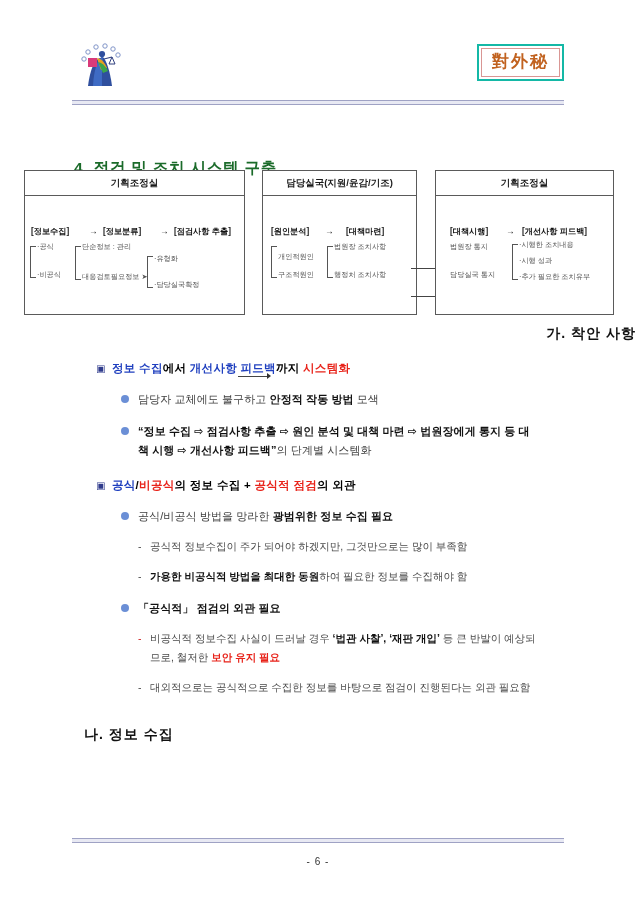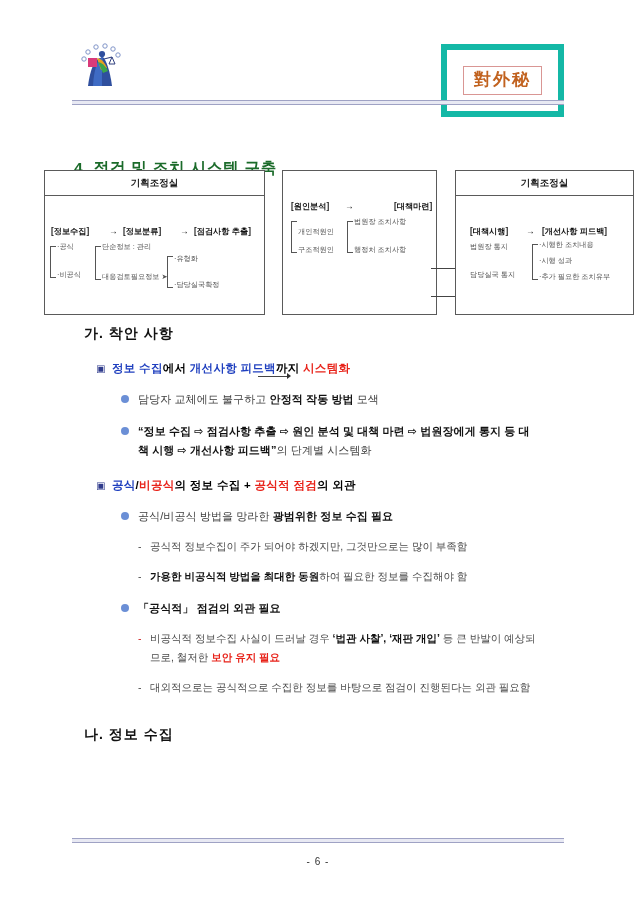--- a/index.html
+++ b/index.html
@@ -33,22 +33,22 @@
     top: 0;
     width: 62px;
     height: 52px;
   }
   .logo svg { display: block; }
 
   .stamp {
     position: absolute;
     right: 0;
     top: 4px;
-    border: 6px solid #14b8a6;
-    padding: 16px;
+    border: 2px solid #14b8a6;
+    padding: 2px;
     background: #ffffff;
   }
   .stamp-inner {
     border: 1px solid #d99694;
     padding: 3px 10px 5px 10px;
     font-family: "DejaVu Serif", "Liberation Serif", serif;
     font-size: 17px;
     font-weight: bold;
     letter-spacing: 2px;
     color: #c1621f;
@@ -80,21 +80,20 @@
     margin-top: 36px;
   }
 
   
   .diagram {
     position: absolute;
     left: 24px;
     top: 170px;
     width: 572px;
     height: 145px;
-    margin-left: 20px;
   }
   .dbox {
     position: absolute;
     top: 0;
     border: 1px solid #5a5a5a;
     box-sizing: border-box;
     height: 145px;
     background: #ffffff;
   }
   .dbox.b1 { left: 0;   width: 221px; }
@@ -162,20 +161,21 @@
     left: 0;
     top: 325px;
     width: 636px;
   }
   .h-ga {
     margin: 0 0 0 84px;
     font-size: 14px;
     font-weight: bold;
     letter-spacing: 1px;
     color: #111;
+    text-align: right;
   }
   .h-na {
     margin: 0 8px 0 84px;
     font-size: 14px;
     font-weight: bold;
     letter-spacing: 1px;
     color: #111;
   }
 
   .lvl1 {
@@ -316,24 +316,25 @@
         <div class="bracket" style="left:122px; top:60px; height:30px;"></div>
         <div class="dsub" style="left:129px; top:58px;">·<span>유형화</span></div>
         <div class="dsub" style="left:129px; top:84px;">·<span>담당실국확정</span></div>
       </div>
     </div>
 
     <div class="connector" style="left:214px; top:206px; width:31px;"></div>
     <div class="conn-head" style="left:243px; top:203px;"></div>
 
     <div class="dbox b2">
+      <div class="dbox-head">담당실국(지원/윤감/기조)</div>
       <div class="dbox-body">
         <div class="dlabel" style="left:8px; top:30px;">[원인분석]</div>
         <div class="darrow" style="left:62px; top:30px;">→</div>
-        <div class="dlabel" style="left:92px; top:30px;padding-left:19px;">[대책마련]</div>
+        <div class="dlabel" style="left:64px; top:30px;padding-left:19px;">[대책마련]</div>
 
         <div class="bracket" style="left:8px; top:50px; height:30px;"></div>
         <div class="dsub" style="left:15px; top:56px;">개인적원인</div>
         <div class="dsub" style="left:15px; top:74px;">구조적원인</div>
 
         <div class="bracket" style="left:64px; top:50px; height:30px;"></div>
         <div class="dsub" style="left:71px; top:46px;">법원장 조치사항</div>
         <div class="dsub" style="left:71px; top:74px;">행정처 조치사항</div>
       </div>
     </div>

